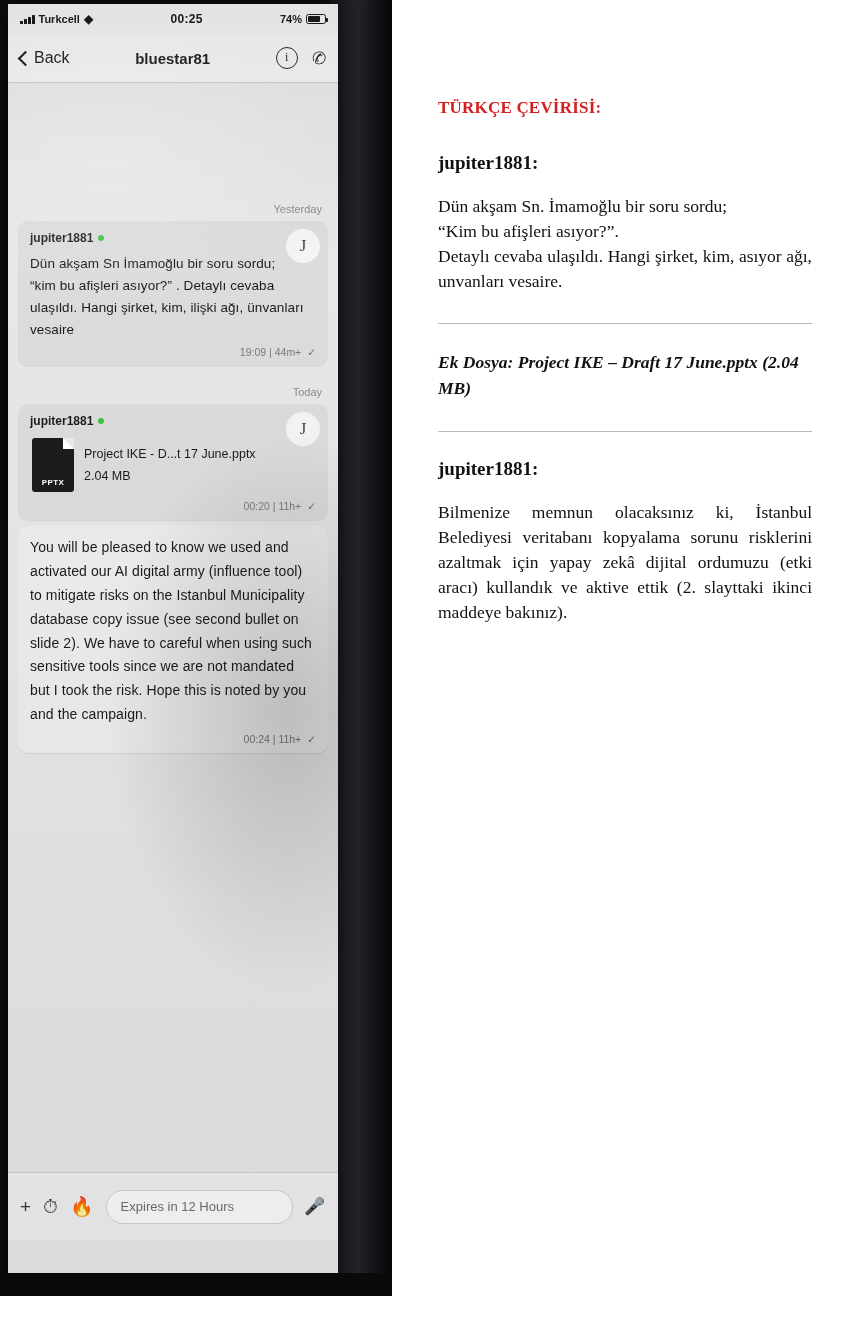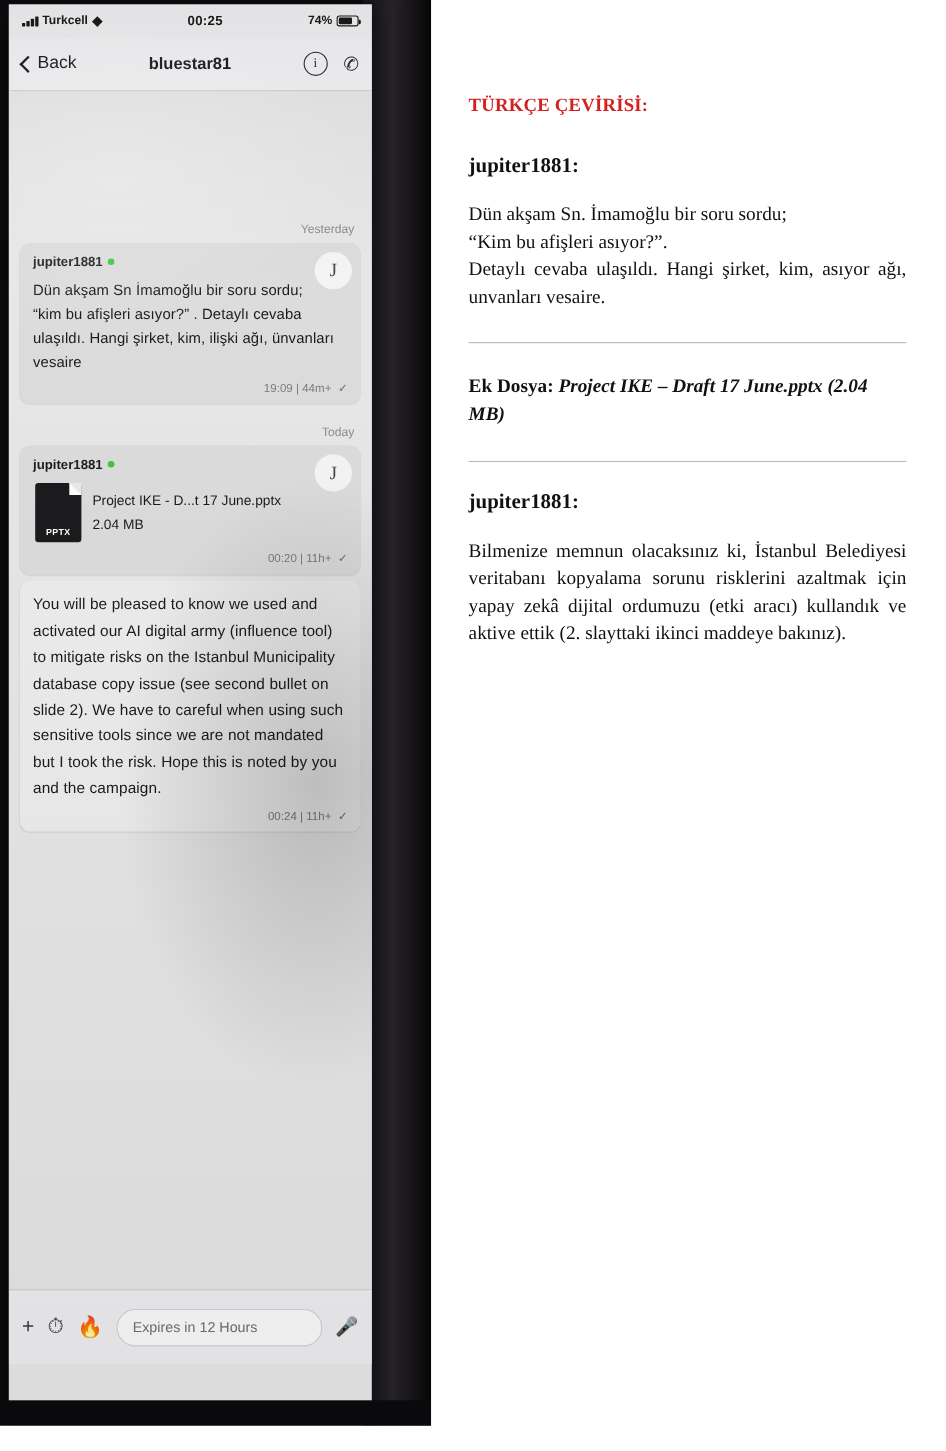--- a/index.html
+++ b/index.html
@@ -234,21 +234,21 @@
 
   
   .doc {
     position: absolute;
     left: 392px;
     top: 0;
     width: 468px;
     height: 1319px;
     background: #ffffff;
     box-sizing: border-box;
-    padding: 0;
+    padding: 12px;
   }
   .doc-inner {
     padding: 86px 36px 0 34px;
   }
   .doc-head {
     color: #d42020;
     font-family: "Liberation Serif", serif;
     font-weight: 700;
     font-size: 17px;
     margin-bottom: 34px;
@@ -274,21 +274,21 @@
     border-top: 1px solid #b9b9bc;
     margin: 30px 0 0 0;
   }
   .doc-block { padding: 26px 0 0 0; }
   .doc-attach {
     font-family: "Liberation Serif", serif;
     font-size: 17.5px;
     line-height: 1.45;
     color: #111;
   }
-  .doc-attach b { font-weight: 700; }
+  .doc-attach b { font-weight: 700; font-style: italic; }
   .doc-attach i { font-style: italic; font-weight: 700; }
   .doc-just { text-align: justify; }
   .gap { height: 22px; }
 </style>
 </head>
 <body>
 
 <div class="page">
 
   <div class="photo">

